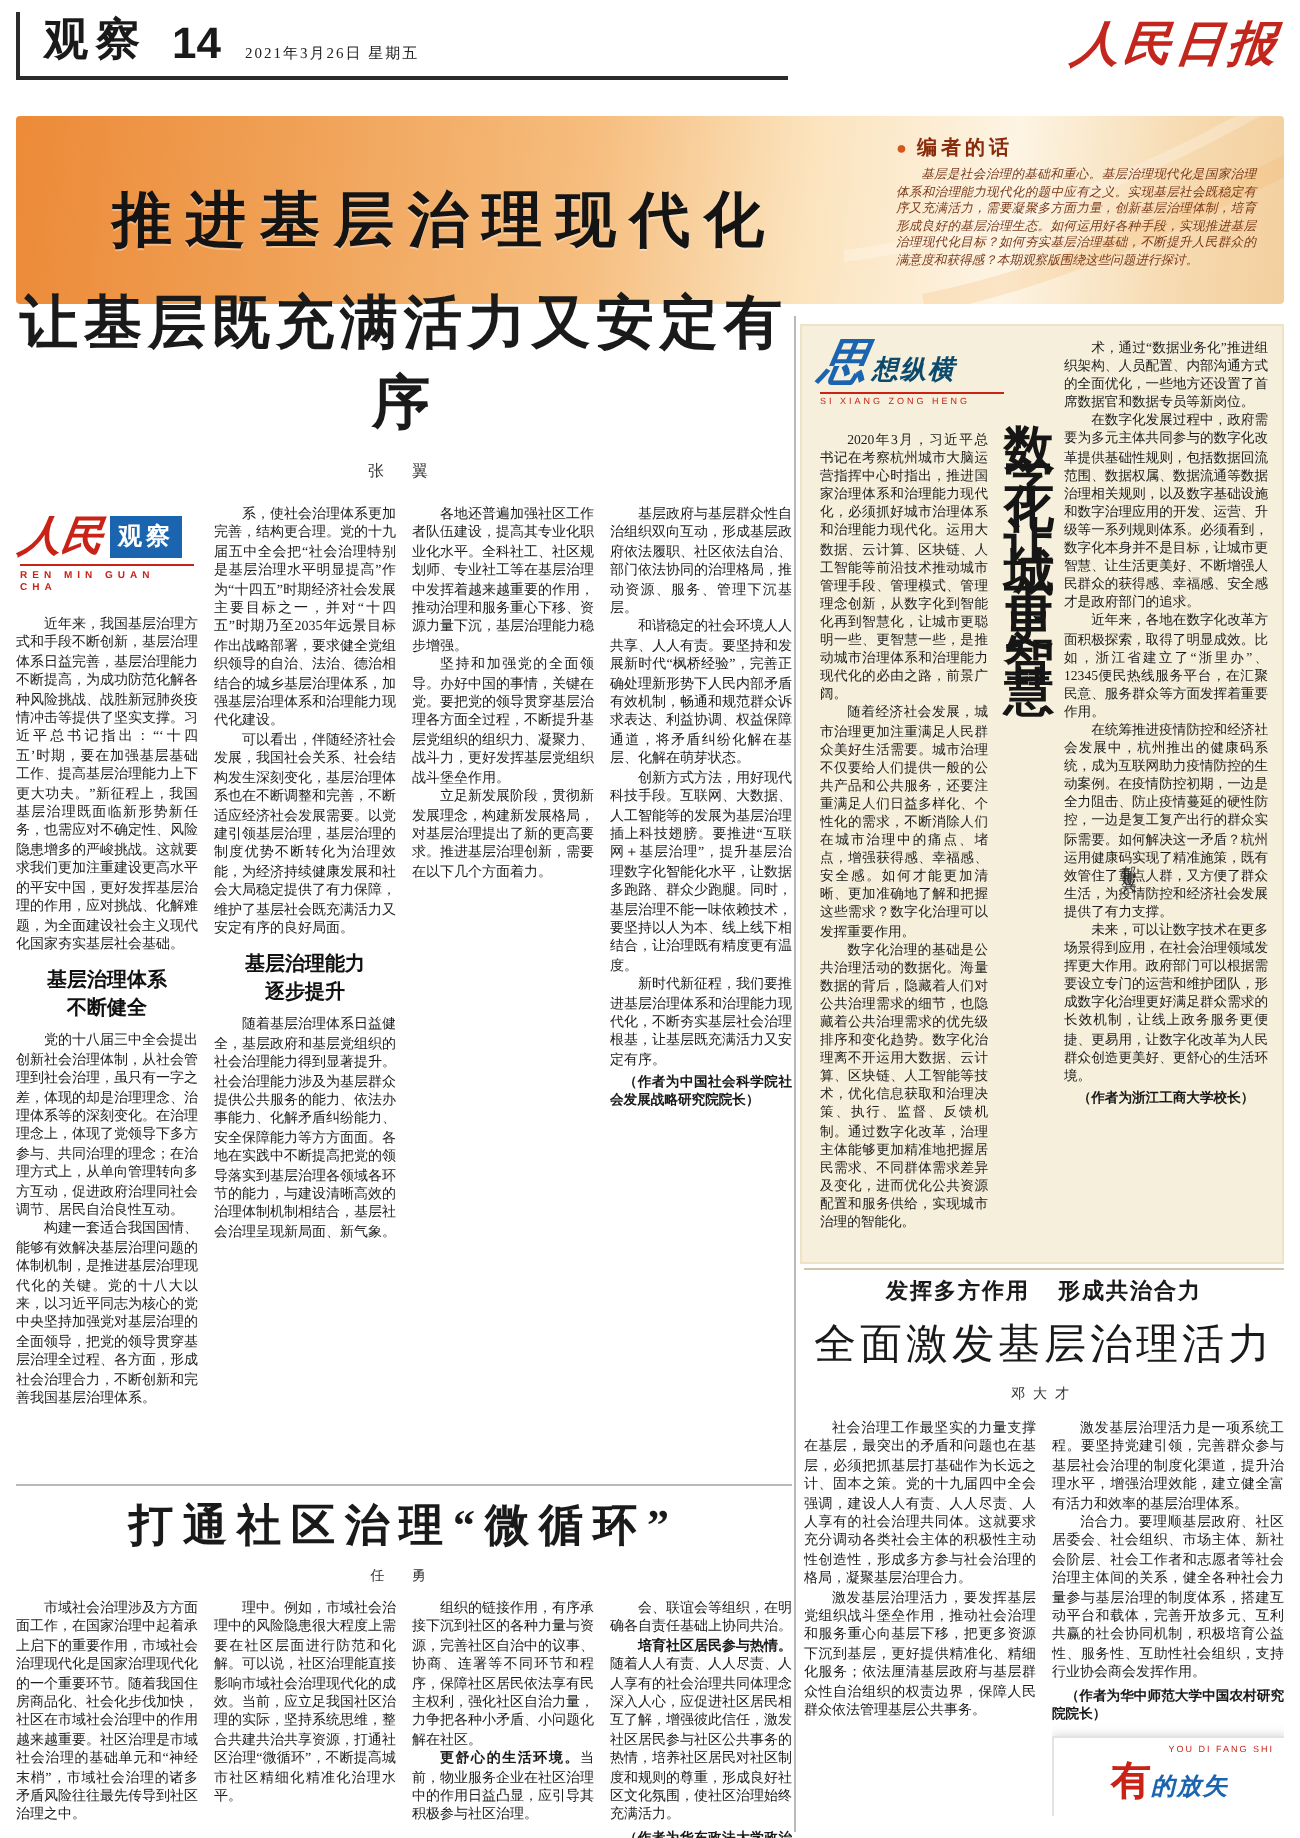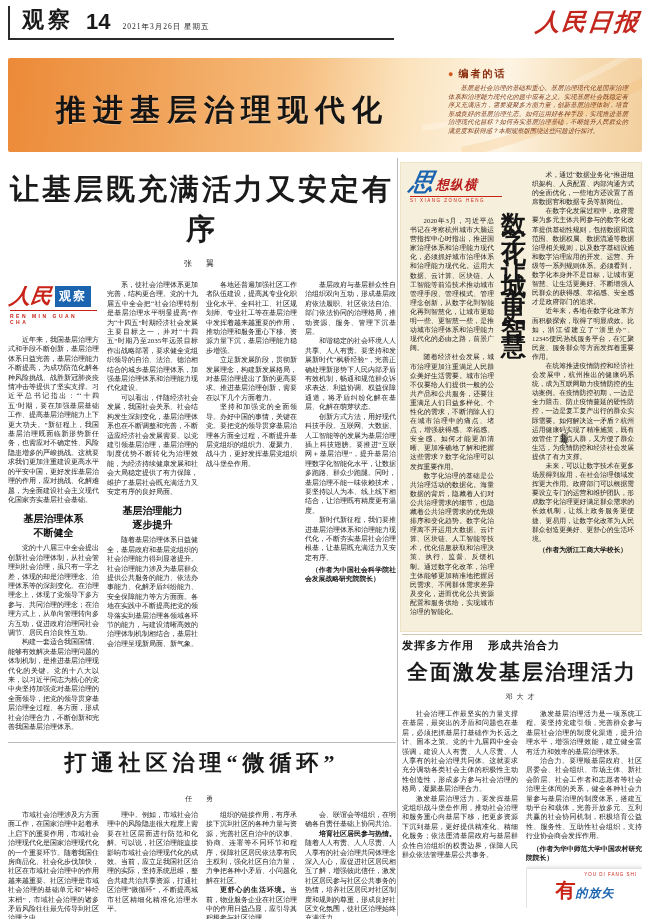--- a/index.html
+++ b/index.html
@@ -32,71 +32,71 @@
 
   
   .cols { display:flex; gap:8px; overflow:hidden; }
   .col { flex:1; overflow:hidden; }
   p.body { font-size:7px; line-height:9.4px; text-align:justify; text-indent:2em; color:#1c1c1c; }
   .subhead { font-size:10px; font-weight:bold; text-align:center; line-height:13.5px; margin:7px 0 5px; color:#111; }
   .attrib { font-size:6.8px; line-height:9.2px; font-weight:bold; text-align:justify; text-indent:1em; margin-top:2px; }
   .author-line { text-align:center; font-size:8px; letter-spacing:6px; color:#333; }
 
   
-  .main-art { position:absolute; left:8px; top:170px; width:388px; }
+  .main-art { position:absolute; left:8px; top:142px; width:388px; }
   .main-title { text-align:center; font-size:29px; font-weight:bold; letter-spacing:3px; }
   .main-author { margin-top:8px; }
   .main-cols { margin-top:12px; height:492px; }
 
   
   .rmgc { width:100%; margin-bottom:8px; padding:4px 2px 3px; }
   .rmgc-row { display:flex; align-items:flex-end; gap:3px; }
   .rmgc-rm { color:#c92318; font-size:21px; font-weight:bold; font-style:italic; line-height:22px; transform:skewX(-8deg); }
   .rmgc-gc { background:#1b64b0; color:#fff; font-size:12px; font-weight:bold; padding:2px 4px; letter-spacing:2px; }
   .rmgc-cap { margin-top:3px; border-top:1.5px solid #c92318; padding-top:2px;
     color:#c92318; font-size:5px; letter-spacing:2.5px; font-family:"Liberation Sans",sans-serif; font-weight:bold; }
 
   
   .sx { position:absolute; left:400px; top:162px; width:242px; height:470px;
     background:#f6efdb; box-shadow:inset 0 0 0 1px #eee3c6; }
   .sx-logo { position:absolute; left:10px; top:8px; width:92px; }
   .sx-logo-row { display:flex; align-items:flex-end; gap:2px; }
   .sx-si { color:#1b64b0; font-size:24px; font-weight:bold; font-style:italic; line-height:24px; transform:skewX(-10deg); }
-  .sx-rest { color:#b91c1c; font-size:13px; font-weight:bold; font-style:italic; letter-spacing:1px; }
+  .sx-rest { color:#0c4a6e; font-size:13px; font-weight:bold; font-style:italic; letter-spacing:1px; }
   .sx-cap { margin-top:2px; border-top:1px solid #c92318; padding-top:1px; color:#c92318;
     font-size:4.5px; letter-spacing:1.5px; font-family:"Liberation Sans",sans-serif; }
   .sx-left { position:absolute; left:10px; top:54px; width:84px; height:406px; overflow:hidden; }
   .sx-left p.body, .sx-right p.body { font-size:6.8px; line-height:9.1px; }
   .sx-vtitle { position:absolute; left:97px; top:30px; height:428px;
     writing-mode:vertical-rl; text-orientation:upright;
     font-size:25px; font-weight:bold; letter-spacing:15px; color:#161616; }
   .sx-author { position:absolute; left:158px; top:262px; writing-mode:vertical-rl; text-orientation:upright;
     font-size:7.5px; letter-spacing:3px; color:#333; background:#f6efdb; padding:2px 1px; }
   .sx-right { position:absolute; right:8px; top:8px; width:102px; height:452px; overflow:hidden; }
 
   
   .br-art { position:absolute; left:402px; top:638px; width:240px; height:278px; }
-  .br-kicker { text-align:left; font-size:11px; font-weight:bold; letter-spacing:1px; }
+  .br-kicker { text-align:center; font-size:11px; font-weight:bold; letter-spacing:1px; }
   .br-kicker .gap { display:inline-block; width:14px; }
-  .br-title { text-align:center; font-size:21px; font-weight:bold; letter-spacing:2px; margin-top:5px; }
+  .br-title { text-align:center; font-size:21px; font-weight:normal; letter-spacing:2px; margin-top:5px; }
   .br-author { margin-top:6px; font-size:7px; letter-spacing:4px; }
   .br-cols { margin-top:8px; height:198px; }
 
   .ydfs { margin:6px auto 0; width:118px; padding:3px 6px 5px; background:#fff;
     border:1px solid #e3e3e3; box-shadow:0 0 5px rgba(120,120,120,.35); }
   .ydfs-cap { text-align:right; color:#c92318; font-size:4.5px; letter-spacing:1px;
     font-family:"Liberation Sans",sans-serif; }
   .ydfs-row { display:flex; align-items:baseline; justify-content:center; }
   .ydfs-you { color:#c92318; font-size:20px; font-weight:bold; }
   .ydfs-rest { color:#1b64b0; font-size:12px; font-weight:bold; font-style:italic; letter-spacing:1px; }
 
   
   .bl-art { position:absolute; left:8px; top:748px; width:388px; height:168px; }
   .bl-title { text-align:center; font-size:22px; font-weight:bold; letter-spacing:5px; }
-  .bl-author { margin-top:16px; font-size:7px; }
+  .bl-author { margin-top:5px; font-size:7px; }
   .bl-cols { margin-top:7px; height:124px; }
   .lead-in { font-weight:bold; }
 
   
   .vrule { position:absolute; left:397px; top:158px; width:1px; height:758px; background:#b9b9b9; }
   .hrule-left { position:absolute; left:8px; top:742px; width:388px; height:1px; background:#b9b9b9; }
   .hrule-right { position:absolute; left:402px; top:634px; width:240px; height:1px; background:#cfc6ab; }
 </style>
 </head>
 <body>
@@ -142,22 +142,22 @@
       <p class="body">构建一套适合我国国情、能够有效解决基层治理问题的体制机制，是推进基层治理现代化的关键。党的十八大以来，以习近平同志为核心的党中央坚持加强党对基层治理的全面领导，把党的领导贯穿基层治理全过程、各方面，形成社会治理合力，不断创新和完善我国基层治理体系。</p>
     </div>
     <div class="col">
       <p class="body">系，使社会治理体系更加完善，结构更合理。党的十九届五中全会把“社会治理特别是基层治理水平明显提高”作为“十四五”时期经济社会发展主要目标之一，并对“十四五”时期乃至2035年远景目标作出战略部署，要求健全党组织领导的自治、法治、德治相结合的城乡基层治理体系，加强基层治理体系和治理能力现代化建设。</p>
       <p class="body">可以看出，伴随经济社会发展，我国社会关系、社会结构发生深刻变化，基层治理体系也在不断调整和完善，不断适应经济社会发展需要。以党建引领基层治理，基层治理的制度优势不断转化为治理效能，为经济持续健康发展和社会大局稳定提供了有力保障，维护了基层社会既充满活力又安定有序的良好局面。</p>
       <div class="subhead"><span>基层治理能力</span><br><span>逐步提升</span></div>
       <p class="body">随着基层治理体系日益健全，基层政府和基层党组织的社会治理能力得到显著提升。社会治理能力涉及为基层群众提供公共服务的能力、依法办事能力、化解矛盾纠纷能力、安全保障能力等方方面面。各地在实践中不断提高把党的领导落实到基层治理各领域各环节的能力，与建设清晰高效的治理体制机制相结合，基层社会治理呈现新局面、新气象。</p>
     </div>
     <div class="col">
       <p class="body">各地还普遍加强社区工作者队伍建设，提高其专业化职业化水平。全科社工、社区规划师、专业社工等在基层治理中发挥着越来越重要的作用，推动治理和服务重心下移、资源力量下沉，基层治理能力稳步增强。</p>
+      <p class="body">坚持和加强党的全面领导。办好中国的事情，关键在党。要把党的领导贯穿基层治理各方面全过程，不断提升基层党组织的组织力、凝聚力、战斗力，更好发挥基层党组织战斗堡垒作用。</p>
       <p class="body">立足新发展阶段，贯彻新发展理念，构建新发展格局，对基层治理提出了新的更高要求。推进基层治理创新，需要在以下几个方面着力。</p>
-      <p class="body">坚持和加强党的全面领导。办好中国的事情，关键在党。要把党的领导贯穿基层治理各方面全过程，不断提升基层党组织的组织力、凝聚力、战斗力，更好发挥基层党组织战斗堡垒作用。</p>
     </div>
     <div class="col">
       <p class="body">基层政府与基层群众性自治组织双向互动，形成基层政府依法履职、社区依法自治、部门依法协同的治理格局，推动资源、服务、管理下沉基层。</p>
       <p class="body">和谐稳定的社会环境人人共享、人人有责。要坚持和发展新时代“枫桥经验”，完善正确处理新形势下人民内部矛盾有效机制，畅通和规范群众诉求表达、利益协调、权益保障通道，将矛盾纠纷化解在基层、化解在萌芽状态。</p>
       <p class="body">创新方式方法，用好现代科技手段。互联网、大数据、人工智能等的发展为基层治理插上科技翅膀。要推进“互联网＋基层治理”，提升基层治理数字化智能化水平，让数据多跑路、群众少跑腿。同时，基层治理不能一味依赖技术，要坚持以人为本、线上线下相结合，让治理既有精度更有温度。</p>
       <p class="body">新时代新征程，我们要推进基层治理体系和治理能力现代化，不断夯实基层社会治理根基，让基层既充满活力又安定有序。</p>
       <p class="attrib">（作者为中国社会科学院社会发展战略研究院院长）</p>
     </div>
   </div>
 </div>

